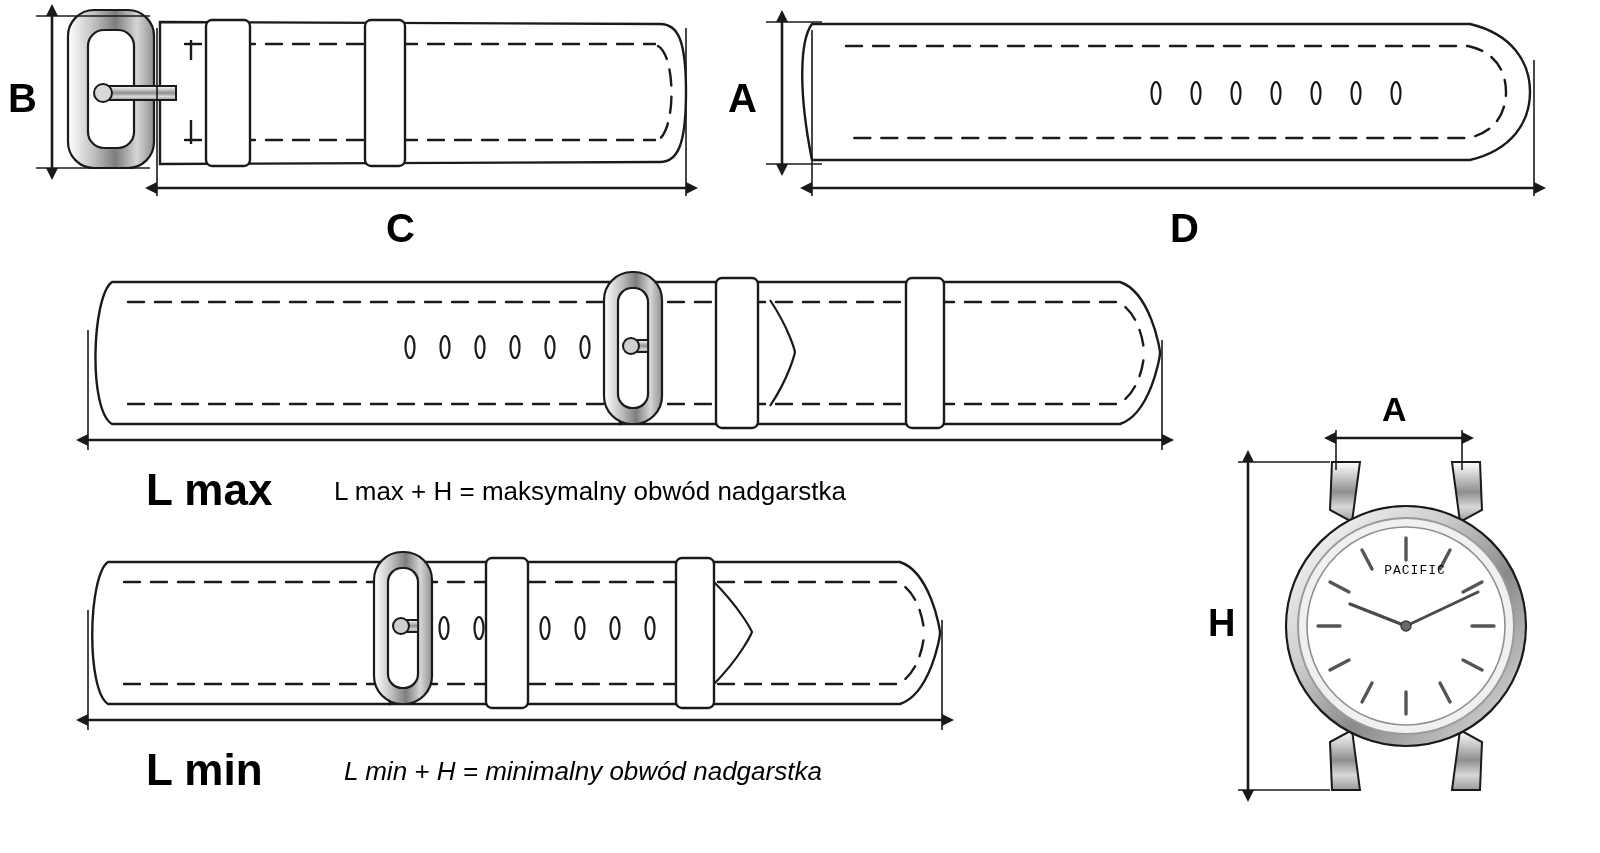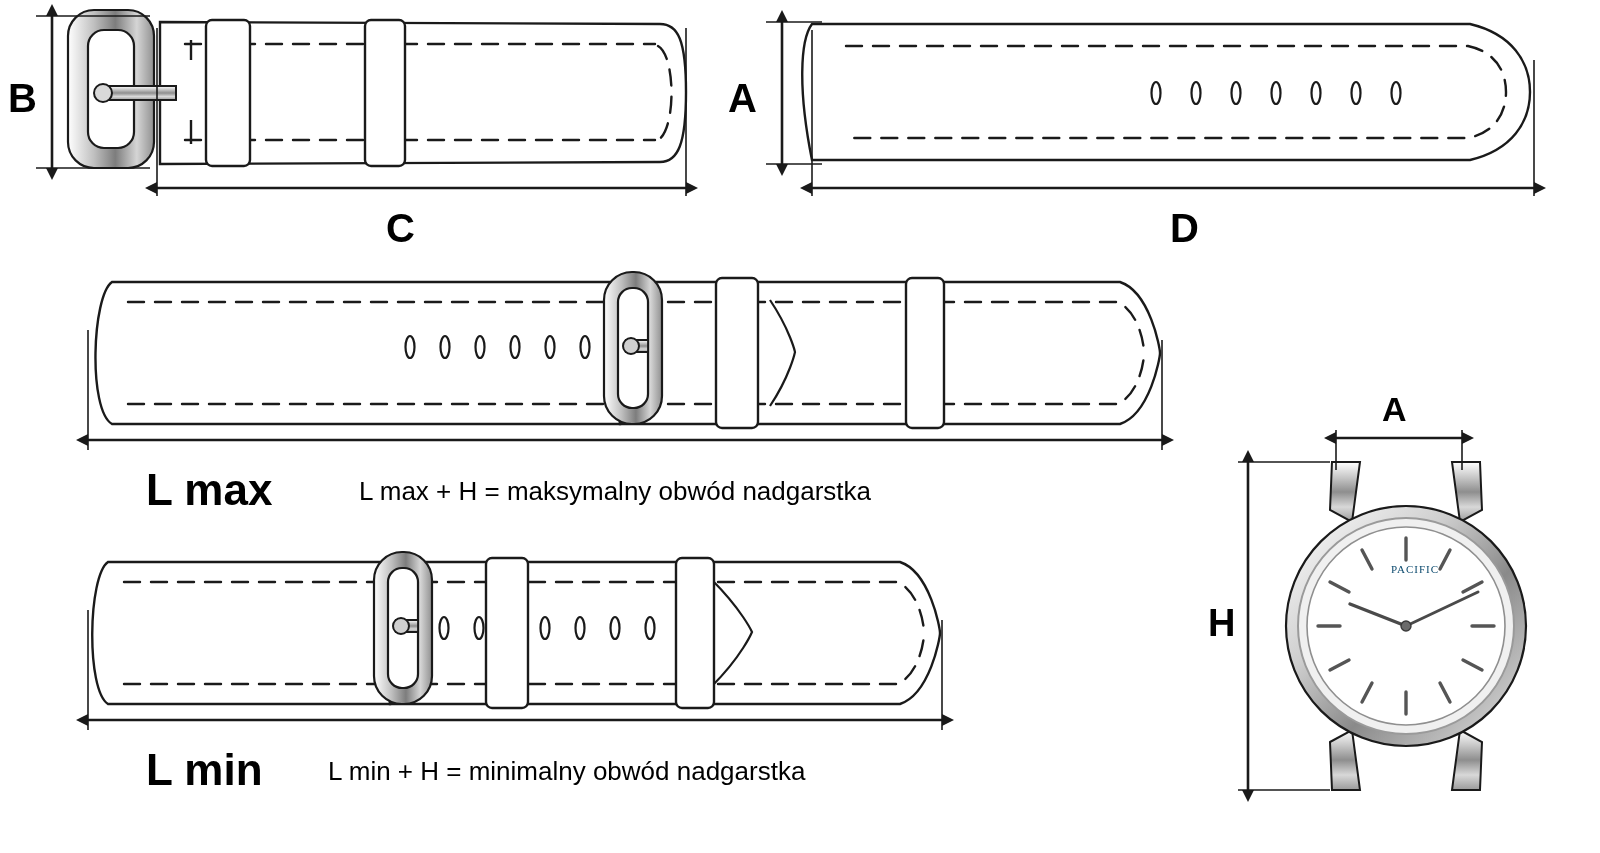--- a/index.html
+++ b/index.html
@@ -10,27 +10,27 @@
   .canvas{position:absolute;left:0;top:0;width:1600px;height:853px;}
   svg{position:absolute;left:0;top:0;}
   .lbl{position:absolute;font-weight:bold;line-height:1;white-space:nowrap;}
   .lbl-B{font-size:40px;left:8px;top:78px;}
   .lbl-C{font-size:40px;left:386px;top:208px;}
   .lbl-A1{font-size:40px;left:728px;top:78px;}
   .lbl-D{font-size:40px;left:1170px;top:208px;}
   .lbl-lmax{font-size:44px;left:146px;top:468px;text-align:center;}
   .lbl-lmin{font-size:44px;left:146px;top:748px;text-align:right;}
   .eq{position:absolute;font-size:26px;white-space:nowrap;line-height:1;}
-  .eq-max{left:334px;top:478px;margin-left:25px;}
-  .eq-min{left:328px;top:758px;}
+  .eq-max{left:334px;top:478px;}
+  .eq-min{left:344px;top:758px;font-style:italic;}
   .lbl-A2{font-size:34px;left:1382px;top:392px;}
   .lbl-H{font-size:38px;left:1208px;top:604px;}
   .dial-brand{
     position:absolute;left:1355px;top:563px;width:120px;text-align:center;
-    font-size:11px;letter-spacing:1px;color:#0c4a6e;font-family:Liberation Serif, serif;
+    font-size:13px;letter-spacing:1px;color:#000000;font-family:Liberation Mono, monospace;
   }
 </style>
 </head>
 <body>
 
 <div class="canvas">
 
   <svg width="1600" height="853" viewBox="0 0 1600 853">
     <defs>
       <linearGradient id="metalV" x1="0" y1="0" x2="0" y2="1">

